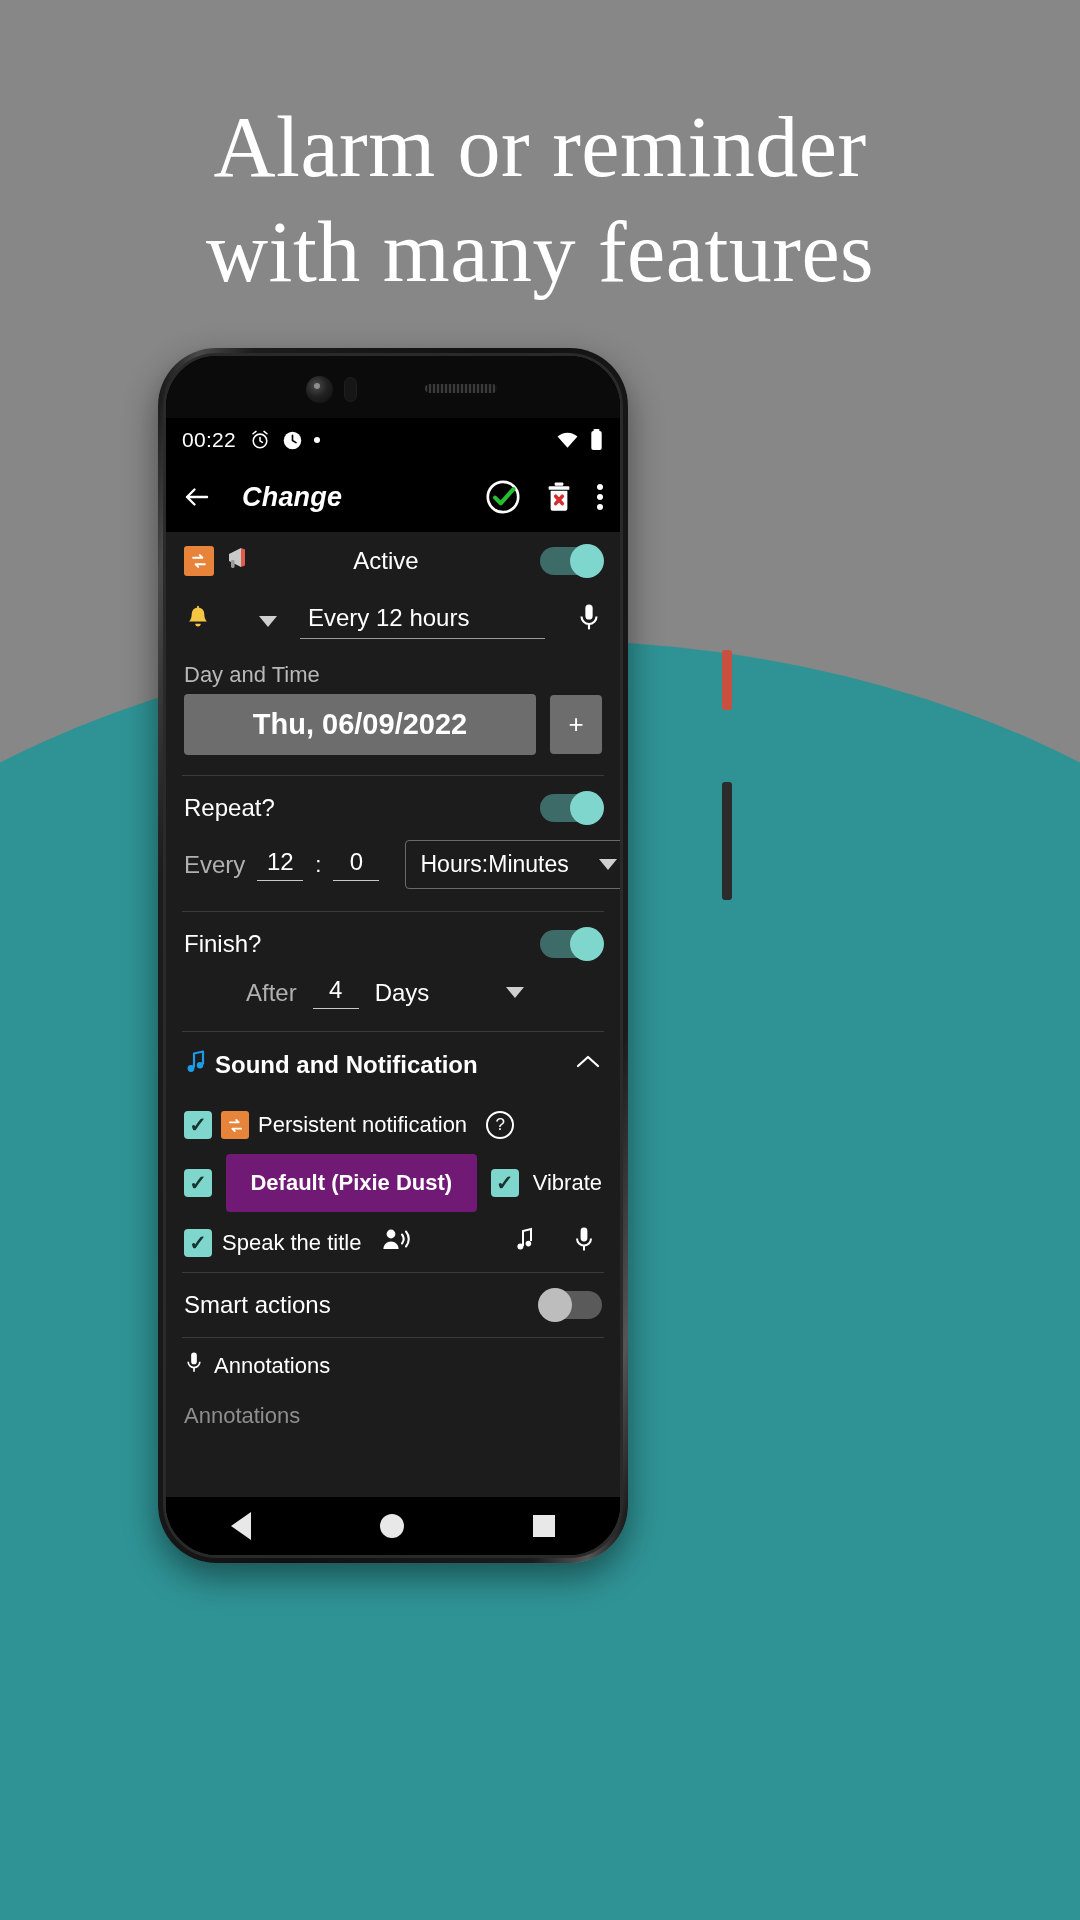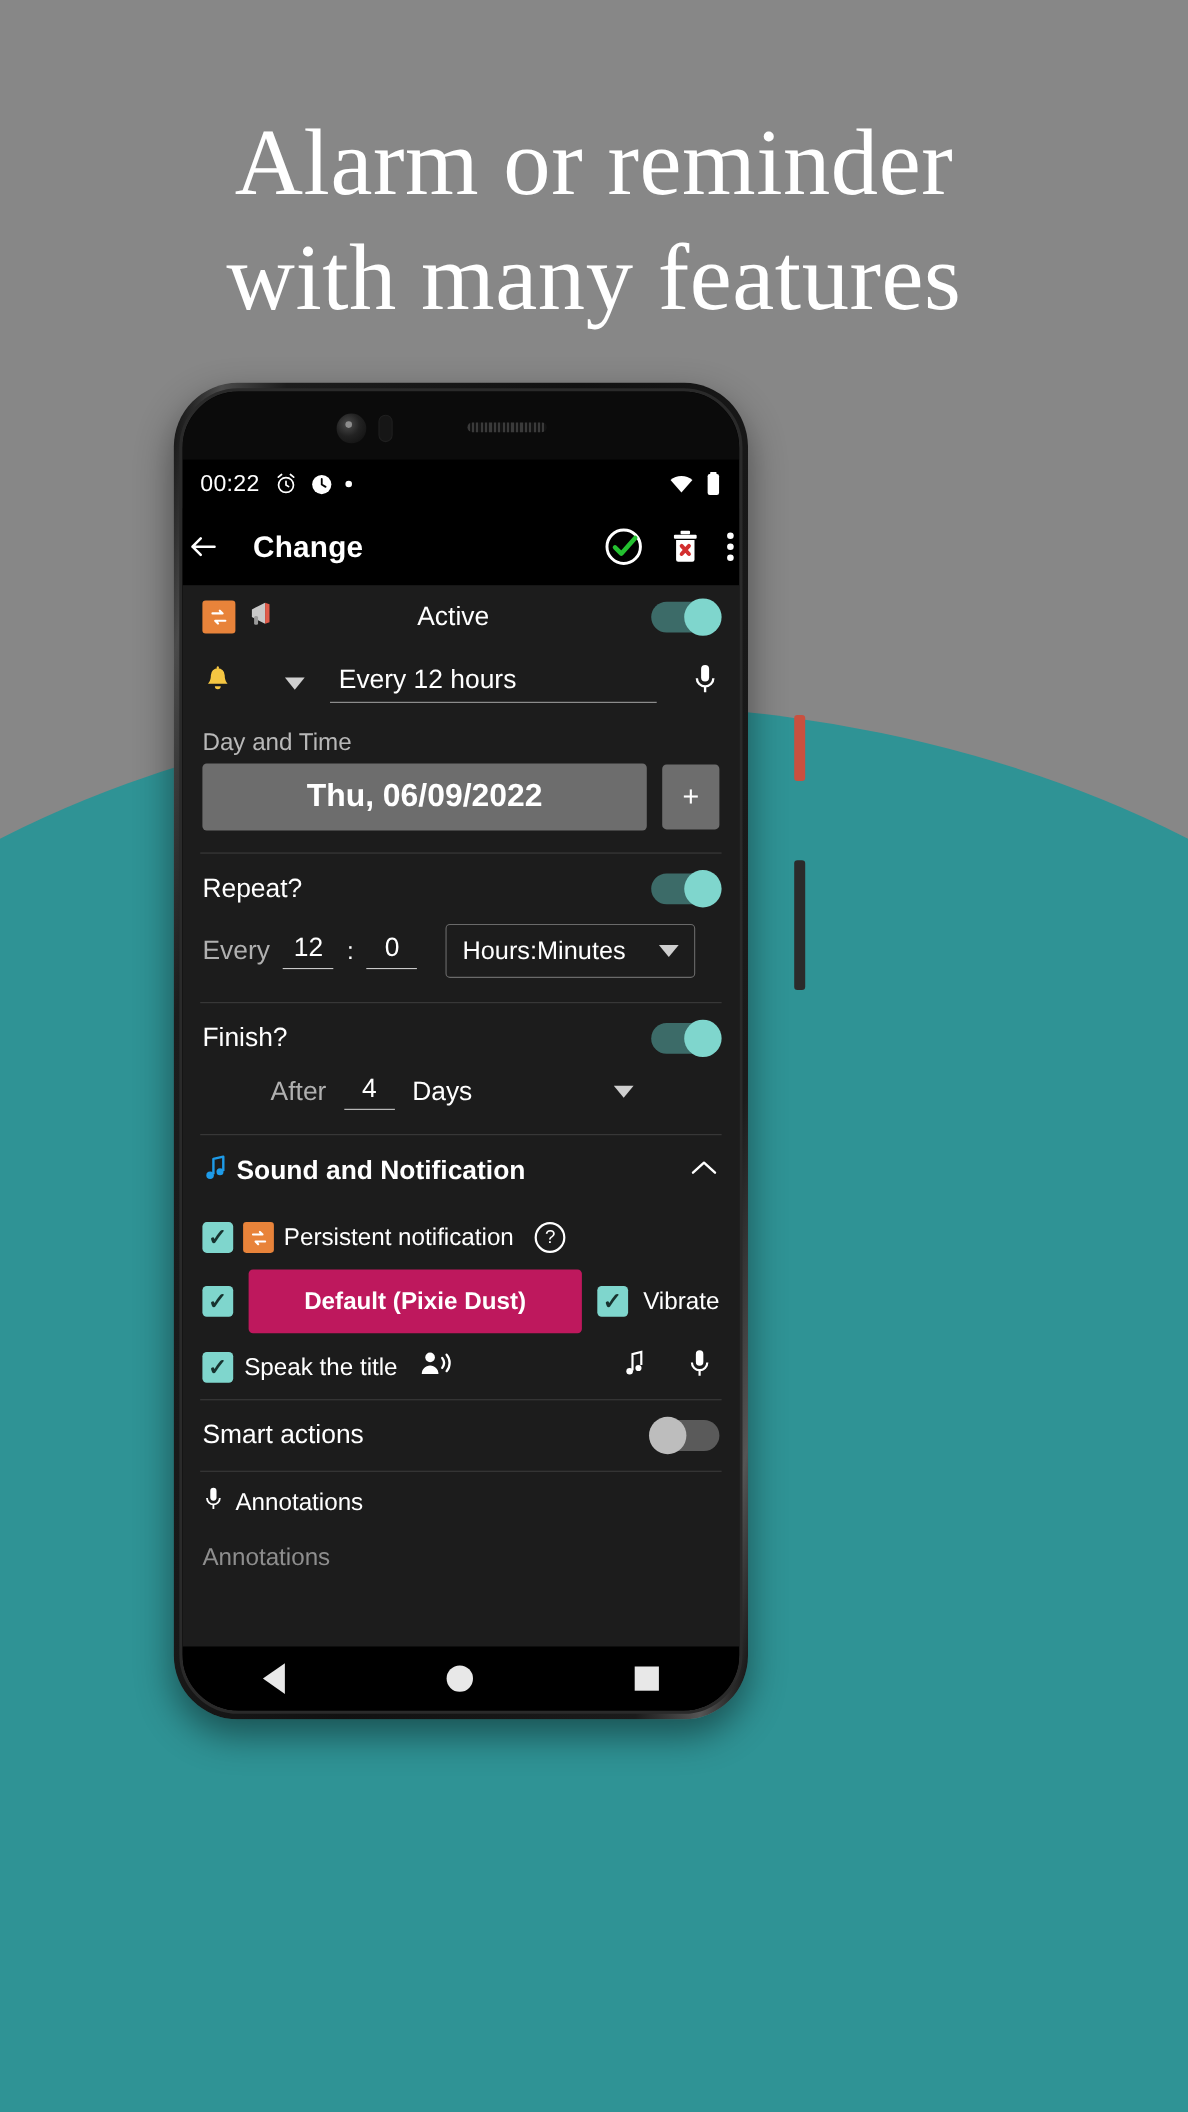--- a/index.html
+++ b/index.html
@@ -21,21 +21,21 @@
   .headline {
     position:absolute; left:0; top:95px; width:1080px;
     text-align:center; color:#fff;
     font-family:"Liberation Serif", serif;
     font-size:86px; line-height:1.22; font-weight:400;
     letter-spacing:0.5px;
   }
 
   
   .phone {
-    position:absolute; left:158px; top:348px; width:522px; height:1215px;
+    position:absolute; left:158px; top:348px; width:470px; height:1215px;
     border-radius:58px;
     background: linear-gradient(100deg,#0c0c0c 0%,#4a4a4a 6%,#1c1c1c 14%,#111 50%,#1b1b1b 86%,#555 94%,#0a0a0a 100%);
     box-shadow: 0 14px 34px rgba(0,0,0,.45);
     padding:5px;
   }
   .phone-inner {
     position:relative; width:100%; height:100%;
     border-radius:54px; background:#000;
     border:3px solid #2a2a2a;
     overflow:hidden;
@@ -61,21 +61,21 @@
 
   
   .statusbar { display:flex; align-items:center; height:44px; padding:0 16px; color:#fff; }
   .sb-time { font-size:21px; font-weight:500; letter-spacing:.3px; }
   .sb-icons-left { display:flex; align-items:center; gap:11px; margin-left:13px; }
   .sb-spacer { flex:1; }
   .sb-icons-right { display:flex; align-items:center; gap:10px; }
   .dot { width:6px; height:6px; border-radius:50%; background:#fff; }
 
   
-  .appbar { display:flex; align-items:center; height:70px; padding:0 4px; background:#000; }
+  .appbar { display:flex; align-items:center; height:70px; padding:0 16px; background:#000;font-style:italic; }
   .appbar-title { color:#fff; font-size:27px; font-weight:700; margin-left:30px; letter-spacing:.2px; }
   .appbar-actions { margin-left:auto; display:flex; align-items:center; gap:22px; }
   .icon-btn { display:flex; align-items:center; justify-content:center; cursor:pointer; }
 
   
   .content { background:#1c1c1c; height:calc(100% - 44px - 70px - 58px); overflow:hidden;
              color:#fff; font-size:22px; }
 
   .row { display:flex; align-items:center; padding:0 18px; }
 
@@ -124,21 +124,21 @@
   .sect-head .title { font-size:24px; font-weight:700; }
   .chev { margin-left:auto; color:#fff; font-size:22px; }
 
   .cb { width:28px; height:28px; border-radius:4px; background:#7fd6cd; color:#17332f;
         display:flex; align-items:center; justify-content:center; font-size:21px; font-weight:700; flex:none; }
 
   .help { width:28px; height:28px; border-radius:50%; border:2px solid #fff; color:#fff;
           font-size:17px; display:flex; align-items:center; justify-content:center; }
 
   .sound-row { gap:14px; height:62px; }
-  .sound-btn { background:#be185d; border-radius:4px; padding:16px 0; text-align:center;
+  .sound-btn { background:#701a75; border-radius:4px; padding:16px 0; text-align:center;
                font-size:22px; font-weight:700; flex:1; }
 
   .placeholder { color:#8e8e8e; }
 
   
   .navbar { position:absolute; left:0; right:0; bottom:0; height:58px; background:#000;
             display:flex; align-items:center; justify-content:space-around; }
   .nav-back { width:0;height:0;border-top:14px solid transparent;border-bottom:14px solid transparent;
               border-right:20px solid #e8e8e8; }
   .nav-home { width:24px;height:24px;border-radius:50%;background:#e8e8e8; }

